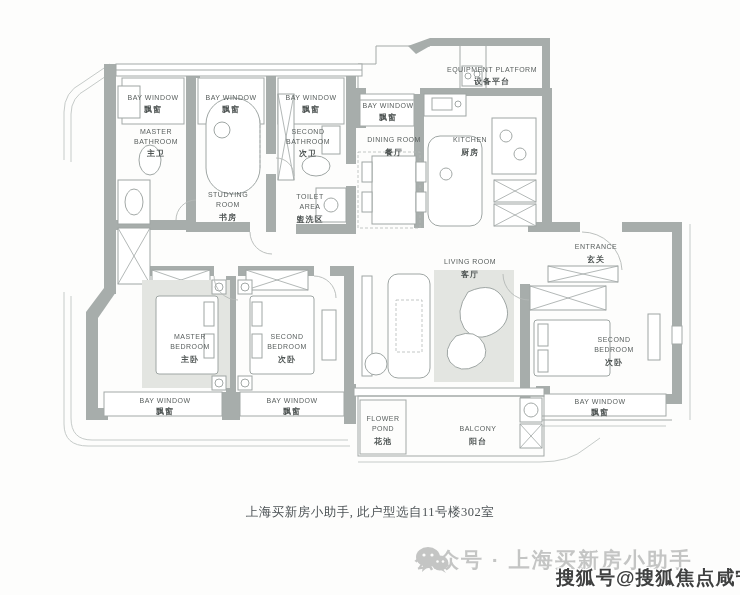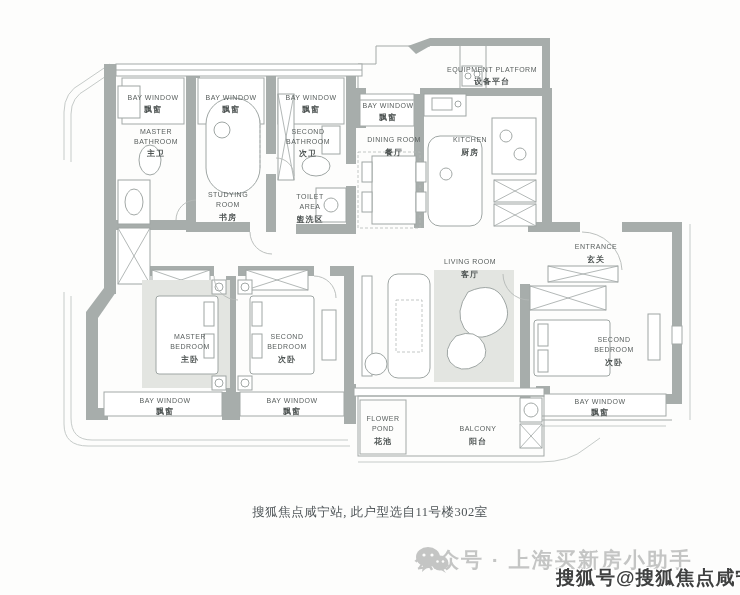--- a/index.html
+++ b/index.html
@@ -293,21 +293,21 @@
 
     <text class="lbl" x="383" y="421">FLOWER</text>
     <text class="lbl" x="383" y="431">POND</text>
     <text class="lblcn" x="383" y="444">花池</text>
 
     <text class="lbl" x="478" y="431">BALCONY</text>
     <text class="lblcn" x="478" y="444">阳台</text>
   </g>
 </svg>
 
-  <div id="caption">搜狐焦点咸宁站, 此户型选自11号楼302室</div>
+  <div id="caption">上海买新房小助手, 此户型选自11号楼302室</div>
 
   <div id="wm-wechat">
     <svg width="34" height="27" viewBox="0 0 34 27">
       <ellipse cx="13" cy="11" rx="12" ry="10" fill="#c4c5c4"></ellipse>
       <polygon points="8,19 7,26 14,20" fill="#c4c5c4"></polygon>
       <circle cx="9" cy="9" r="1.6" fill="#fdfdfc"></circle>
       <circle cx="17" cy="9" r="1.6" fill="#fdfdfc"></circle>
       <ellipse cx="25" cy="17" rx="8.5" ry="7.5" fill="#c4c5c4"></ellipse>
       <polygon points="28,23 31,27 26,24" fill="#c4c5c4"></polygon>
       <circle cx="22.5" cy="15.5" r="1.3" fill="#fdfdfc"></circle>

